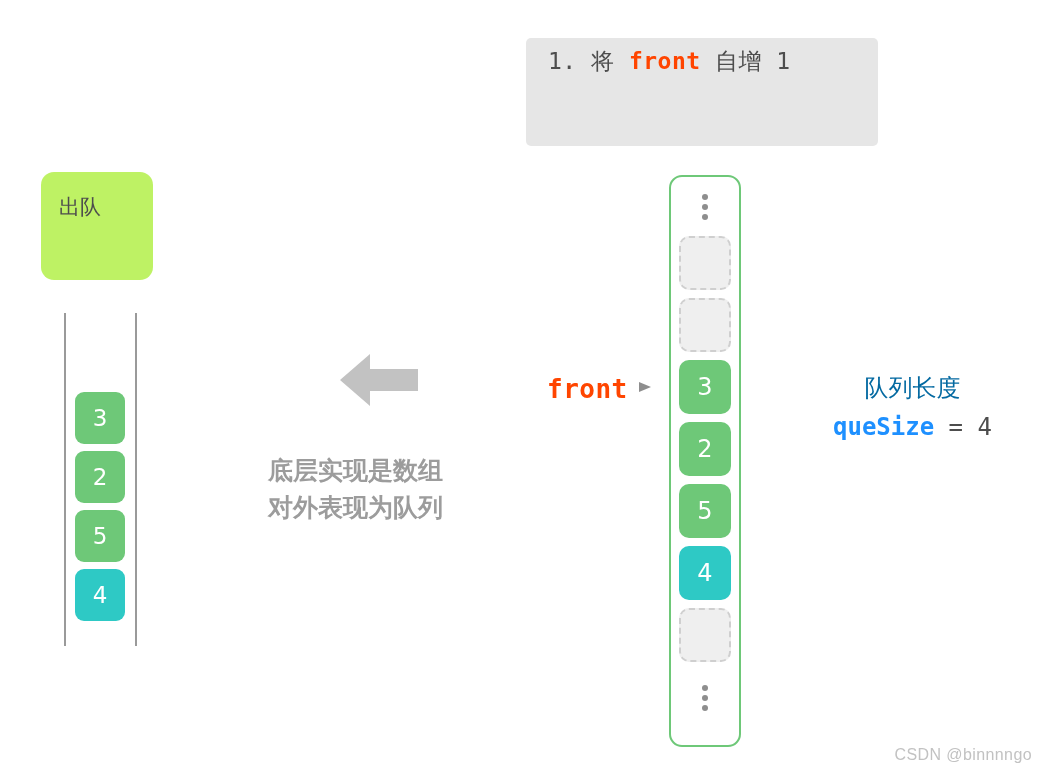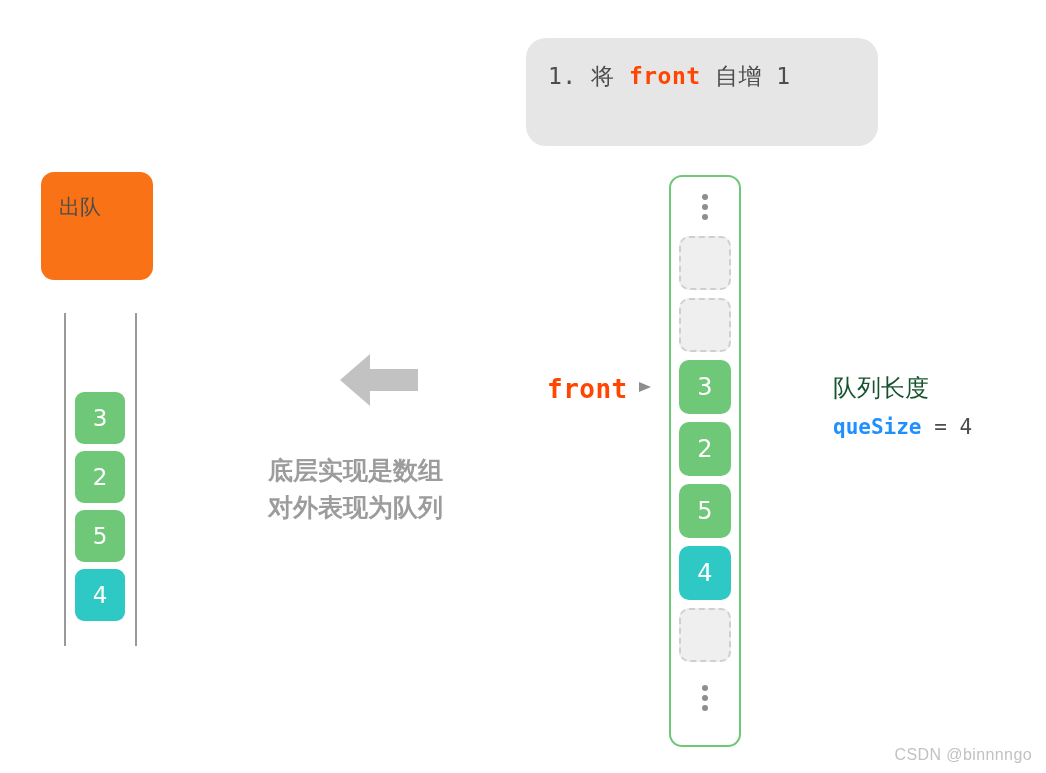--- a/index.html
+++ b/index.html
@@ -19,42 +19,42 @@
   
   .abs { position: absolute; }
 
   
   #steps-box {
     left: 526px;
     top: 38px;
     width: 352px;
     height: 108px;
     background: #e6e6e6;
-    border-radius: 20px;
-    box-sizing: border-box;
-    padding: 17px 0 0 22px;
+    border-radius: 5px;
+    box-sizing: border-box;
+    padding: 2px 0 0 22px;
   }
   .step-line {
     font-family: "DejaVu Sans Mono", "Liberation Mono", monospace;
     font-size: 23px;
     line-height: 42px;
     color: #4d4d4d;
     white-space: pre;
     letter-spacing: 0.5px;
   }
   .kw-front  { color: #ff4500; font-weight: bold; }
   .kw-quesize{ color: #1e90ff; font-weight: bold; }
 
   
   #pop-box {
     left: 41px;
     top: 172px;
     width: 112px;
     height: 108px;
-    background: #f97316;
+    background: #bef264;
     border-radius: 13px;
     box-sizing: border-box;
     padding: 16px 0 16px 18px;
   }
   .pop-line {
     font-family: "DejaVu Sans Mono", "Liberation Mono", monospace;
     font-size: 21px;
     line-height: 39px;
     color: #4d4d4d;
     white-space: pre;
@@ -164,27 +164,28 @@
   .acell-empty {
     background: #efefef;
     border: 2px dashed #cfcfcf;
   }
 
   
   #size-note { left: 833px; top: 370px; }
   .note-cn {
     font-family: "DejaVu Sans", "Liberation Sans", sans-serif;
     font-size: 24px;
-    color: #14532d;
+    color: #0369a1;
     line-height: 37px;
     white-space: pre;
+    text-align: center;
   }
   .note-code {
     font-family: "DejaVu Sans Mono", "Liberation Mono", monospace;
-    font-size: 21px;
+    font-size: 24px;
     line-height: 40px;
     color: #4d4d4d;
     white-space: pre;
   }
 
   
   #watermark {
     right: 14px;
     bottom: 9px;
     font-family: "Liberation Sans", "DejaVu Sans", sans-serif;

